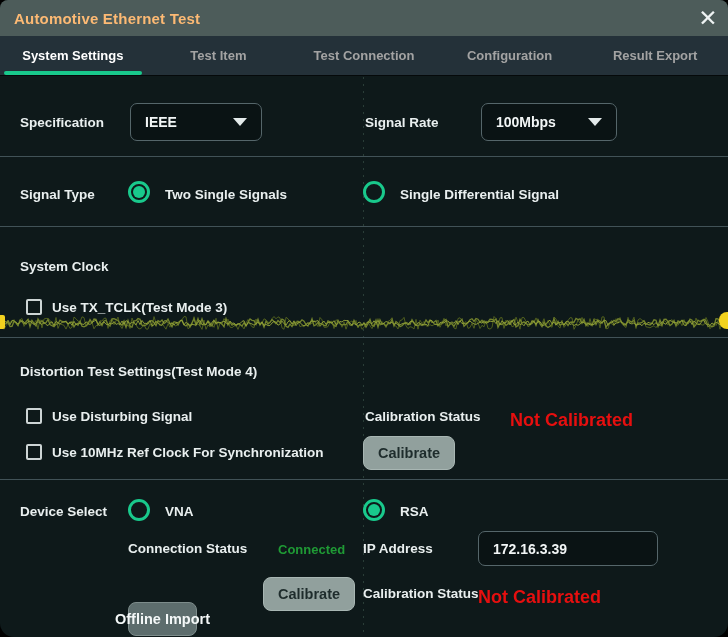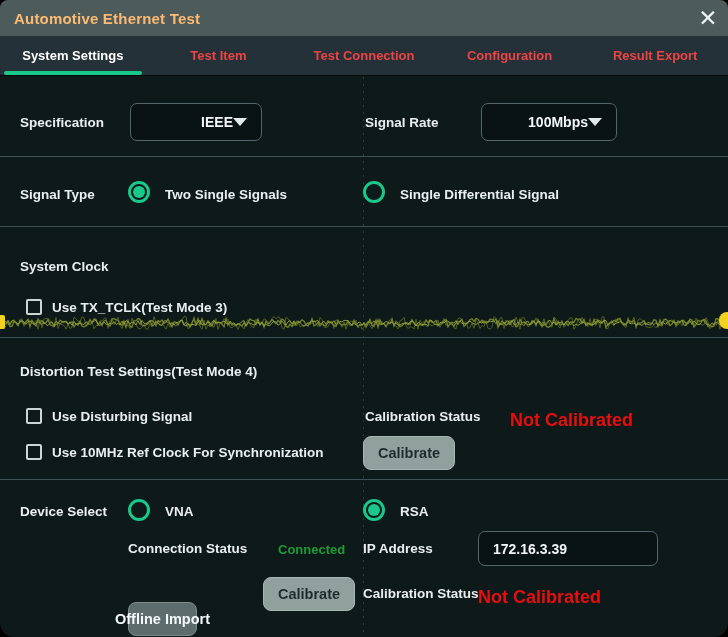--- a/index.html
+++ b/index.html
@@ -34,21 +34,21 @@
   }
   
   .tabbar {
     position: absolute; left: 0; top: 36px; width: 728px; height: 40px;
     background: var(--tabbar, #243139);
     display: flex; border-bottom: 1px solid #05090a;
   }
   .tab {
     flex: 1 1 0; position: relative; display: flex;
     align-items: center; justify-content: center;
-    font-size: 13px; font-weight: 600; color: #ef4444; cursor: pointer;
+    font-size: 13px; font-weight: 600; color: #a3a3a3; cursor: pointer;
   }
   .tab.active { color: #ffffff; font-weight: 700; }
   .tab .underline { display: none; }
   .tab.active .underline {
     display: block; position: absolute; left: 4px; right: 4px; bottom: 0;
     height: 4px; border-radius: 2px;
     background: var(--accent-green, #19c98c);
   }
   
   .abs { position: absolute; }
@@ -56,21 +56,21 @@
   .sep { position: absolute; left: 0; width: 728px; height: 1px; background: #415257; }
   .center-grid-line {
     position: absolute; left: 363px; top: 77px; width: 1px; height: 560px;
     background: repeating-linear-gradient(to bottom, rgba(140,190,160,.22) 0 2px, transparent 2px 7px);
     pointer-events: none;
   }
   
   .dropdown {
     position: absolute; height: 38px;
     background: #0a1314; border: 1px solid #55666a; border-radius: 7px;
-    display: flex; align-items: center; justify-content: flex-end;
+    display: flex; align-items: center; justify-content: space-between;
     padding: 0 14px; cursor: pointer;
   }
   .dropdown .val { font-size: 14px; font-weight: 600; color: #f2f6f6; }
   .caret {
     width: 0; height: 0;
     border-left: 7px solid transparent; border-right: 7px solid transparent;
     border-top: 8px solid #e3eaea;
   }
   .ip-input {
     position: absolute; left: 478px; top: 531px; width: 180px; height: 35px;

